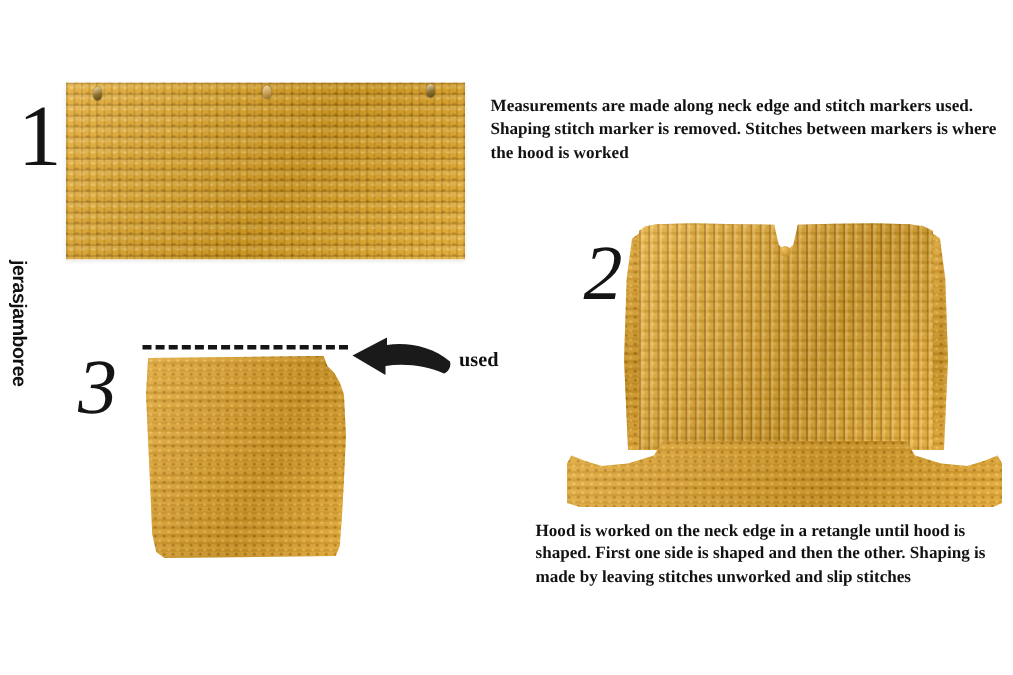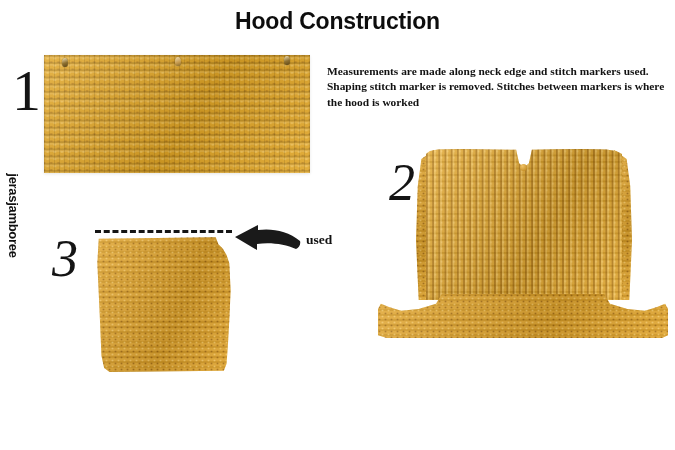--- a/index.html
+++ b/index.html
@@ -234,21 +234,20 @@
   }
 
   
   .soft-shadow { box-shadow: 0 1px 3px rgba(0,0,0,.10); }
 </style>
 </head>
 <body>
 
 <div id="page">
 
-  <div id="title">Hood Construction</div>
 
   <div id="watermark">jerasjamboree</div>
 
   <div id="step-num-1" class="step-num">1</div>
 
   <div id="photo-1" class="photo soft-shadow">
     <div class="knit"></div>
     <div id="marker-left" class="marker"></div>
     <div id="marker-mid" class="marker"></div>
     <div id="marker-right" class="marker"></div>
@@ -267,20 +266,21 @@
     </div>
     <div id="p2-body" class="p2-part">
       <div class="knit-rib"></div>
     </div>
     <div id="p2-notch"></div>
     <div id="p2-base" class="p2-part">
       <div class="knit-seed"></div>
     </div>
   </div>
 
+  <div id="text-step2" class="body-text">Hood is worked on the neck edge in a retangle until hood is shaped.  First one side is shaped and then the other.  Shaping is made by leaving stitches unworked and slip stitches</div>
 
   <div id="step-num-3" class="step-num">3</div>
 
   <div id="photo-3" class="photo">
     <div class="knit-seed"></div>
   </div>
 
   <div id="seam-dashline"></div>
 
   <svg id="seam-arrow" viewBox="0 0 70 30">

